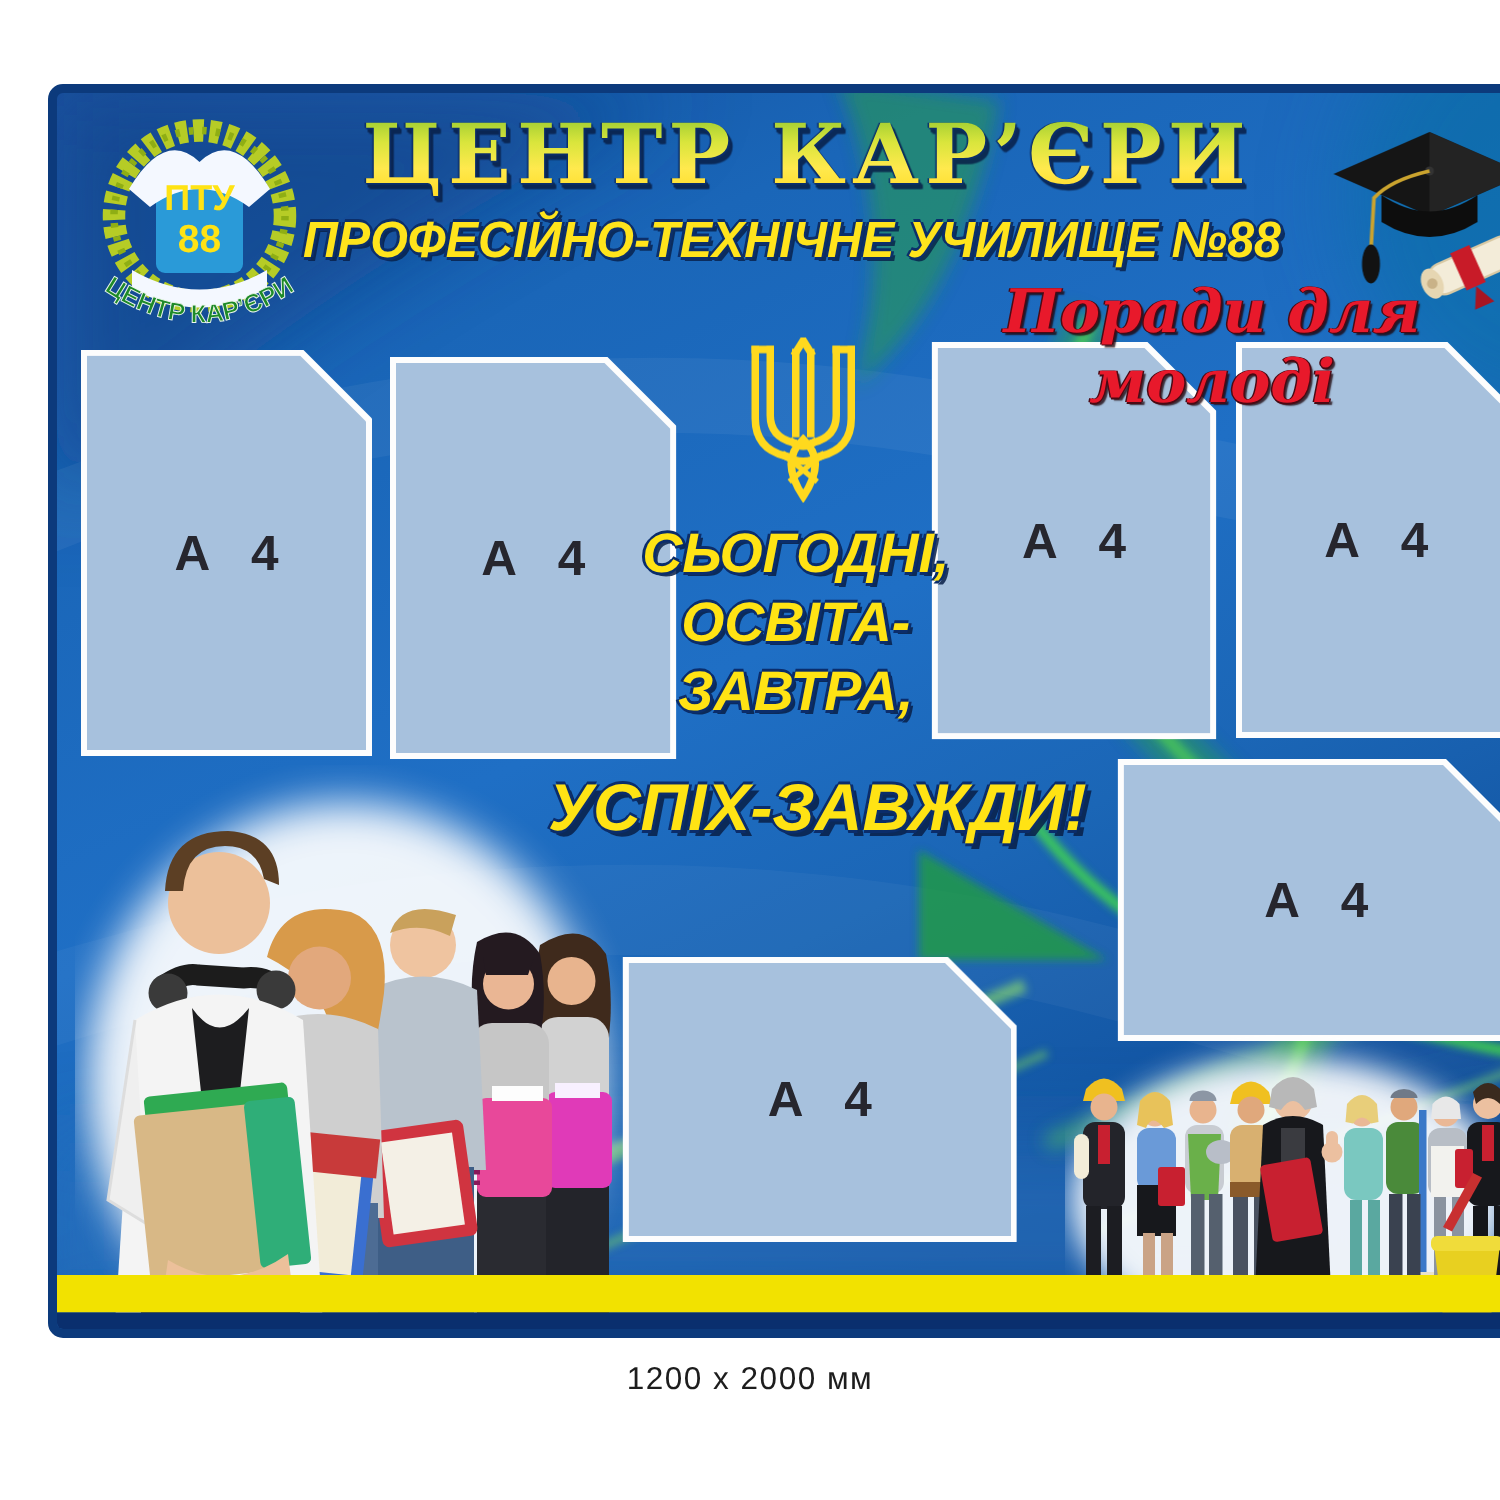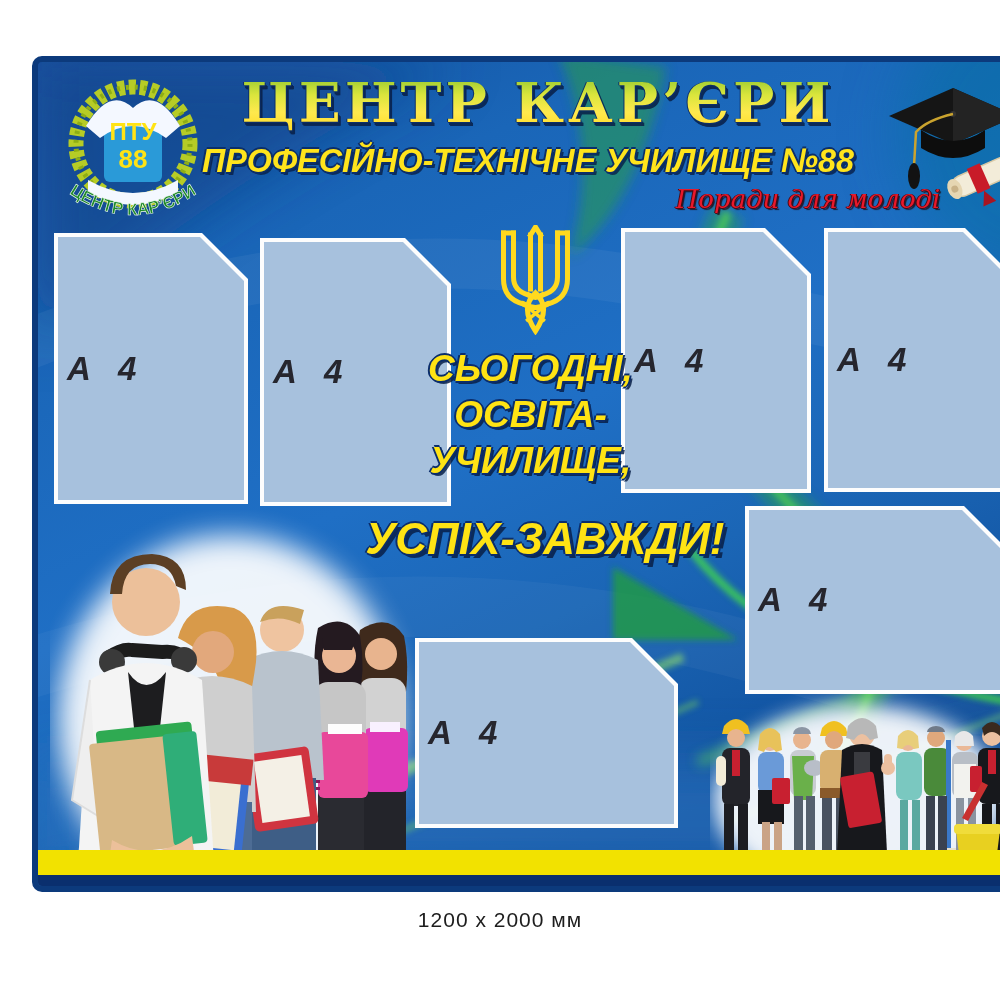--- a/index.html
+++ b/index.html
@@ -7,33 +7,33 @@
         font-family:"Liberation Sans",sans-serif;}
   .board{position:absolute;left:0;top:56px;width:1000px;height:836px;box-sizing:border-box;
          border:6px solid #0c3a7c;border-radius:10px;overflow:hidden;
          background:linear-gradient(155deg,#14519f 0%,#1a66b8 22%,#1f6fc5 46%,#1b66b6 62%,#11529f 82%,#0d478f 100%);margin-left:32px;}
   .decor{position:absolute;inset:0;z-index:1;}
   
   .pocket{position:absolute;background:#fdfdfd;z-index:2;
           clip-path:polygon(0 0,calc(100% - 46px) 0,100% 46px,100% 100%,0 100%);}
   .pocket-in{position:absolute;inset:4px;background:rgba(157,186,217,0.90);
           clip-path:polygon(0 0,calc(100% - 44px) 0,100% 44px,100% 100%,0 100%);
-          display:flex;align-items:center;font-style:italic;}
+          display:flex;align-items:center;justify-content:center;}
   .a4-label{font-weight:bold;font-size:33px;letter-spacing:9px;color:#26262e;padding-left:9px;}
   
   .title{position:absolute;left:170px;top:8px;width:660px;text-align:center;z-index:3;
          font-family:"DejaVu Serif",serif;font-weight:bold;font-size:55px;letter-spacing:4px;
          background:linear-gradient(180deg,#7fc02c 0%,#d9e53c 38%,#ffe94d 65%,#ffd91e 100%);
          -webkit-background-clip:text;background-clip:text;color:transparent;
          filter:drop-shadow(1px 1px 0 #0c2f6a) drop-shadow(-1px 0 0 #0c2f6a) drop-shadow(2px 3px 0 rgba(8,30,70,.85));}
   .subtitle{position:absolute;left:140px;top:79px;width:700px;text-align:center;z-index:3;
          font-style:italic;font-weight:bold;font-size:34px;color:#ffe41c;transform:scaleX(.95);
          text-shadow:2px 0 0 #0c2f6a,-2px 0 0 #0c2f6a,0 2px 0 #0c2f6a,0 -2px 0 #0c2f6a,3px 3px 0 rgba(8,30,70,.8);}
   .tagline{position:absolute;left:600px;top:122px;width:340px;text-align:center;z-index:3;
-         font-family:"DejaVu Serif",serif;font-style:italic;font-weight:normal;font-size:26px;color:#e8192b;
+         font-family:"DejaVu Serif",serif;font-style:italic;font-weight:bold;font-size:40px;color:#e8192b;
          text-shadow:1px 0 0 #4a0a14,-1px 0 0 #4a0a14,0 1px 0 #4a0a14,2px 2px 1px rgba(30,5,10,.8);}
   
   .slogan{position:absolute;left:330px;top:284px;width:325px;text-align:center;z-index:3;
          font-style:italic;font-weight:bold;font-size:37px;line-height:46px;color:#ffe314;
          text-shadow:2px 0 0 #0b2d6b,-2px 0 0 #0b2d6b,0 2px 0 #0b2d6b,0 -2px 0 #0b2d6b,3px 3px 0 rgba(8,30,70,.85);}
   .slogan-final{position:absolute;left:0;top:452px;width:1000px;padding-left:14px;box-sizing:border-box;
          text-align:center;z-index:3;font-style:italic;font-weight:bold;font-size:44px;color:#ffe314;
          text-shadow:2px 0 0 #0b2d6b,-2px 0 0 #0b2d6b,0 2px 0 #0b2d6b,0 -2px 0 #0b2d6b,4px 4px 0 rgba(8,30,70,.85);}
   
   .logo{position:absolute;left:20px;top:6px;z-index:3;}
@@ -173,21 +173,21 @@
         <path d="M38,70 Q45,75 52,70"></path>
         <path d="M45,68 Q61,82 45,106 Q29,82 45,68"></path>
         <path d="M37,82 L53,95" stroke-width="3.5"></path>
         <path d="M53,82 L37,95" stroke-width="3.5"></path>
       </g>
     </svg>
 
     <div class="slogan">
       <div>СЬОГОДНІ,</div>
       <div>ОСВІТА-</div>
-      <div>УЧИЛИЩЕ,</div>
+      <div>ЗАВТРА,</div>
     </div>
     <div class="slogan-final">УСПІХ-ЗАВЖДИ!</div>
 
     <svg class="students" width="365" height="382" viewBox="0 0 365 382">
       <defs>
           <filter id="glow" x="-30%" y="-30%" width="160%" height="160%">
             <feGaussianBlur stdDeviation="14"></feGaussianBlur>
           </filter>
         </defs>
       <ellipse cx="180" cy="210" rx="172" ry="185" fill="#ffffff" opacity="0.92" filter="url(#glow)"></ellipse>

